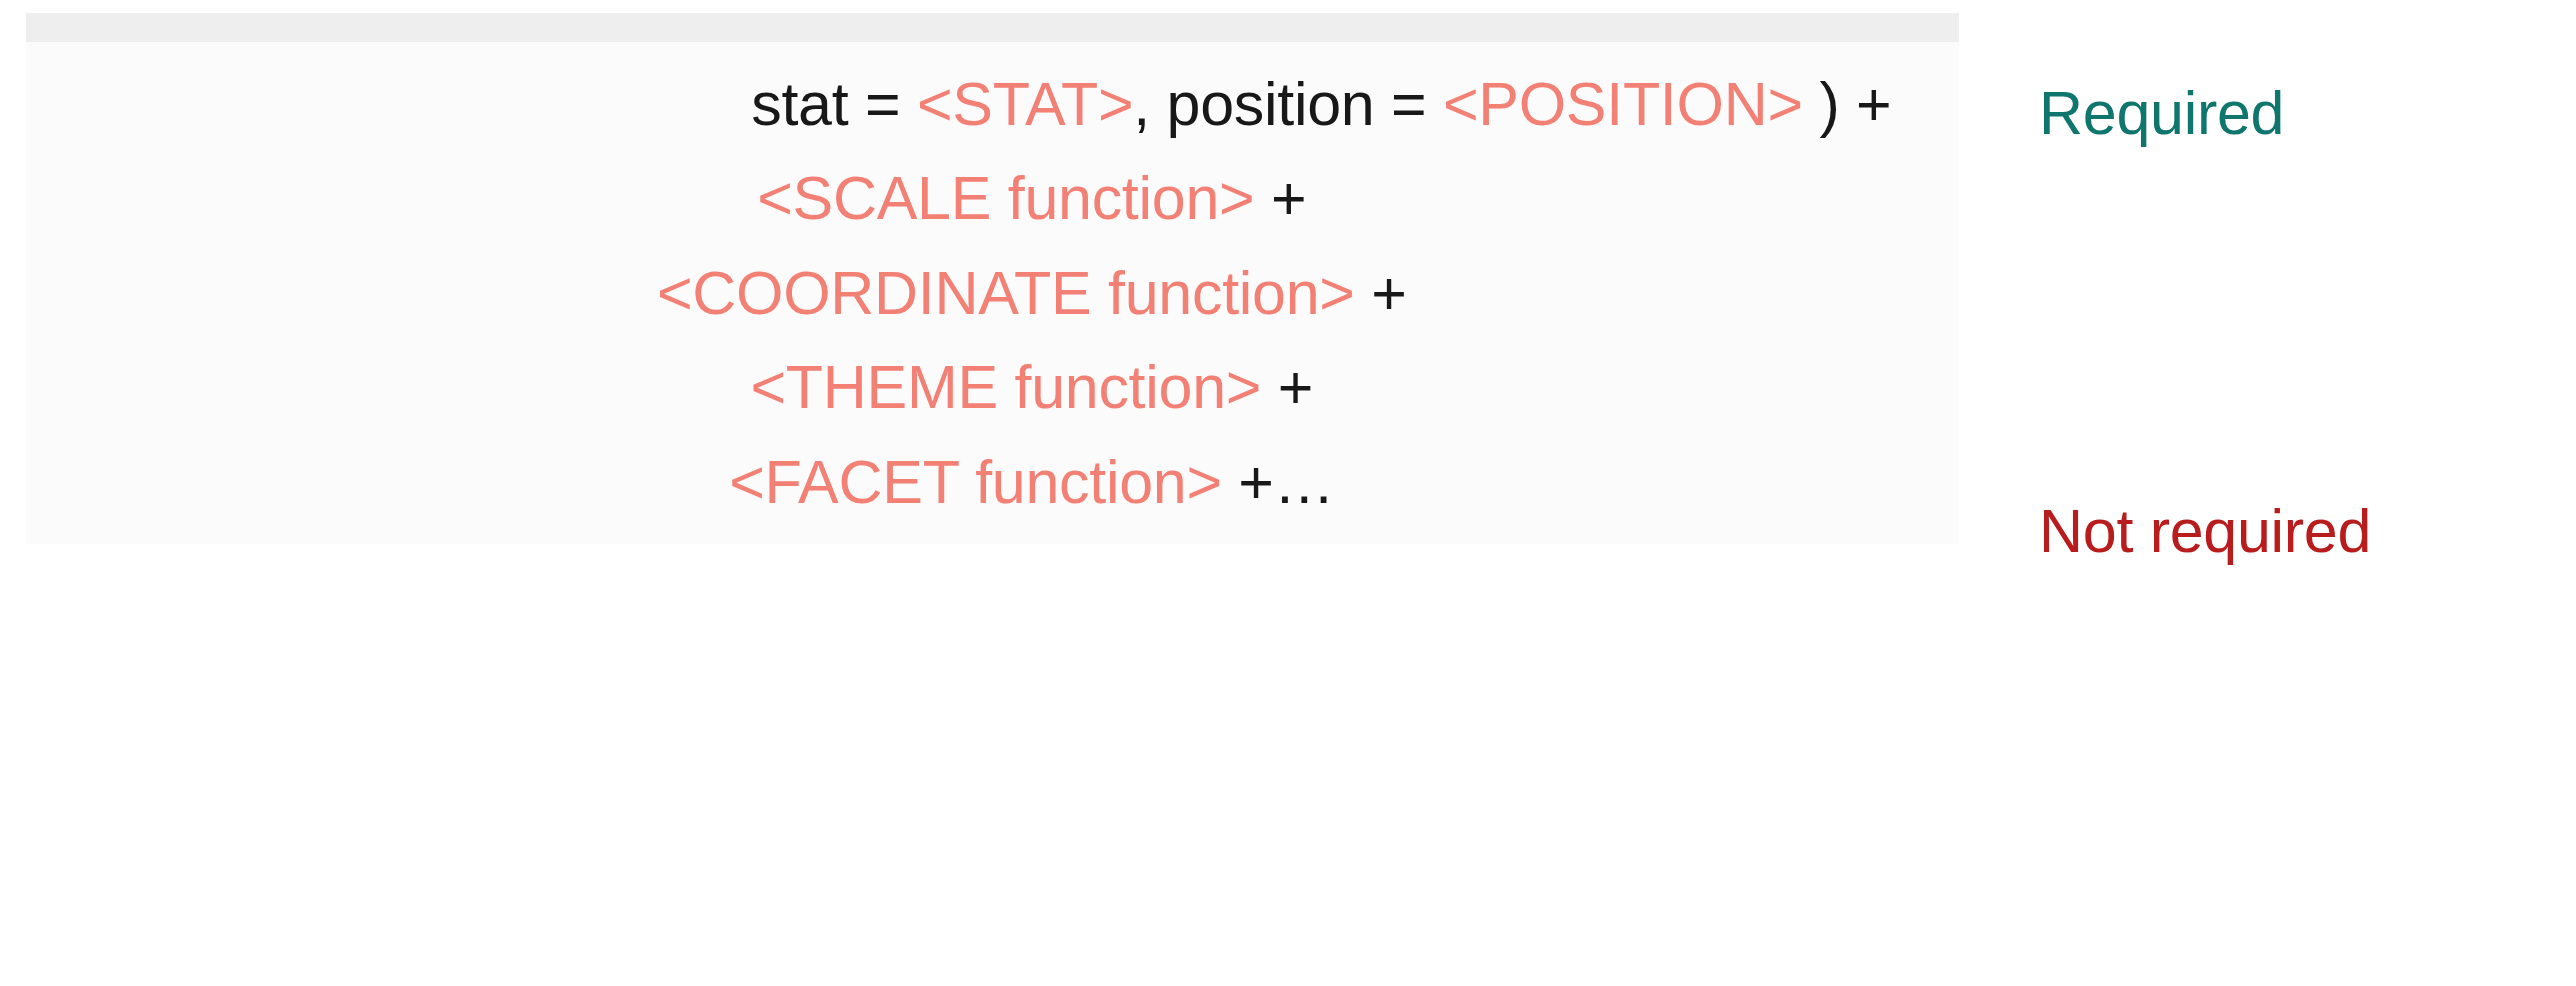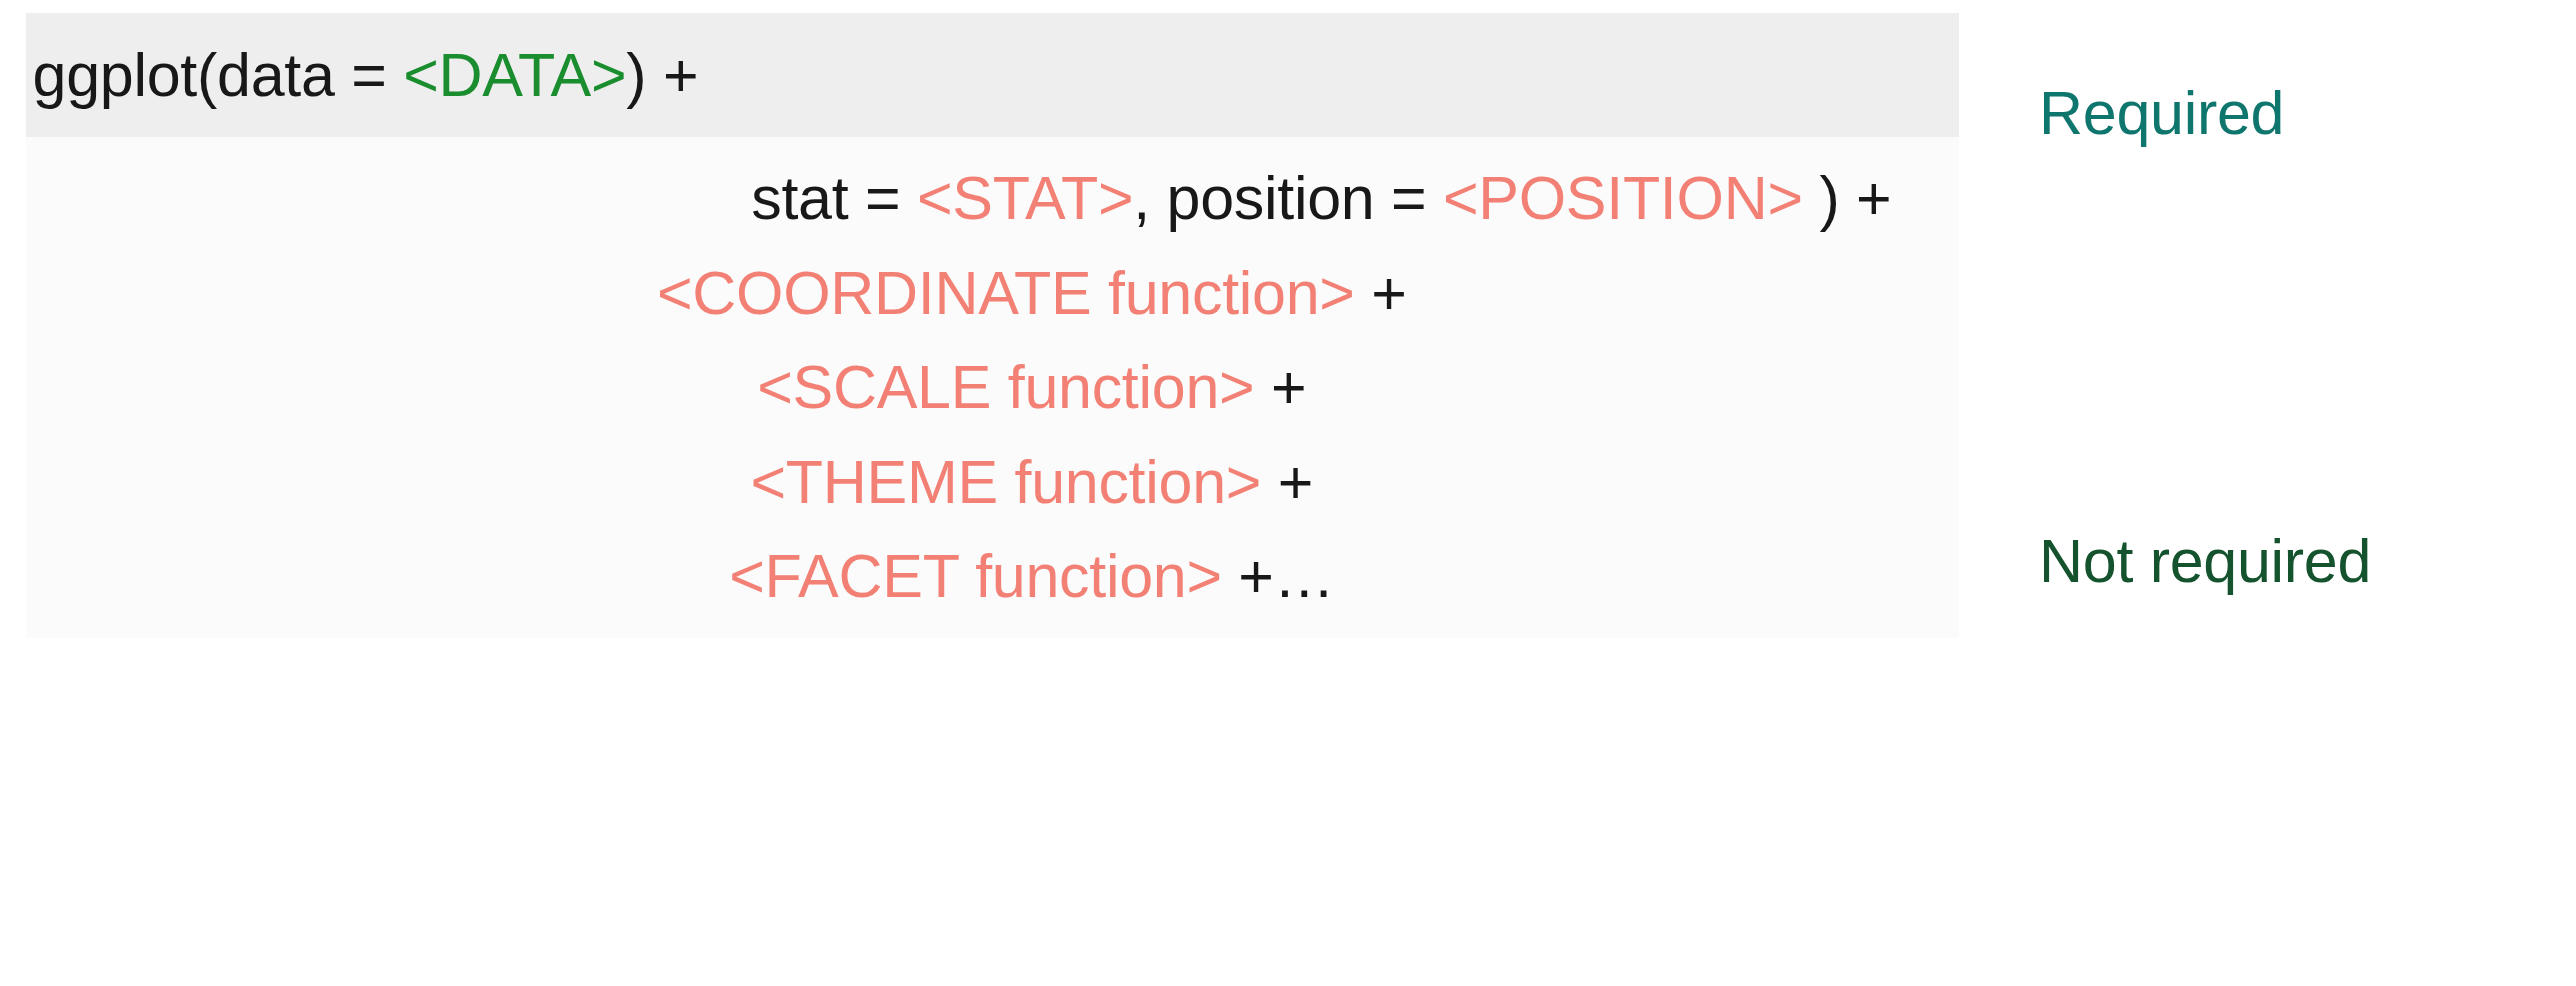--- a/index.html
+++ b/index.html
@@ -51,46 +51,43 @@
     font-weight: 400;
     letter-spacing: -0.3px;
   }
   .label-required {
     position: absolute;
     top: 78px;
     color: #0f766e;
   }
   .label-notrequired {
     position: absolute;
-    top: 526px;
-    color: #14532d;
+    top: 496px;
+    color: #b91c1c;
   }
 </style>
 </head>
 <body>
 
 <div class="container">
 
   <div class="code-col">
 
     <div class="block block-req">
-      <span>
-        <span class="black">ggplot(data = </span><span class="green">&lt;DATA&gt;</span><span class="black">) +</span>
-      </span>
     </div>
 
     <div class="block block-opt">
       <span class="indent2">
         <span class="black">stat = </span><span class="salmon">&lt;STAT&gt;</span><span class="black">, position = </span><span class="salmon">&lt;POSITION&gt;</span><span class="black"> ) +</span>
       </span>
       <span class="indent1">
-        <span class="salmon">&lt;COORDINATE function&gt;</span><span class="black"> +</span>
+        <span class="salmon">&lt;SCALE function&gt;</span><span class="black"> +</span>
       </span>
       <span class="indent1">
-        <span class="salmon">&lt;SCALE function&gt;</span><span class="black"> +</span>
+        <span class="salmon">&lt;COORDINATE function&gt;</span><span class="black"> +</span>
       </span>
       <span class="indent1">
         <span class="salmon">&lt;THEME function&gt;</span><span class="black"> +</span>
       </span>
       <span class="indent1">
         <span class="salmon">&lt;FACET function&gt;</span><span class="black"> +…</span>
       </span>
     </div>
 
   </div>

